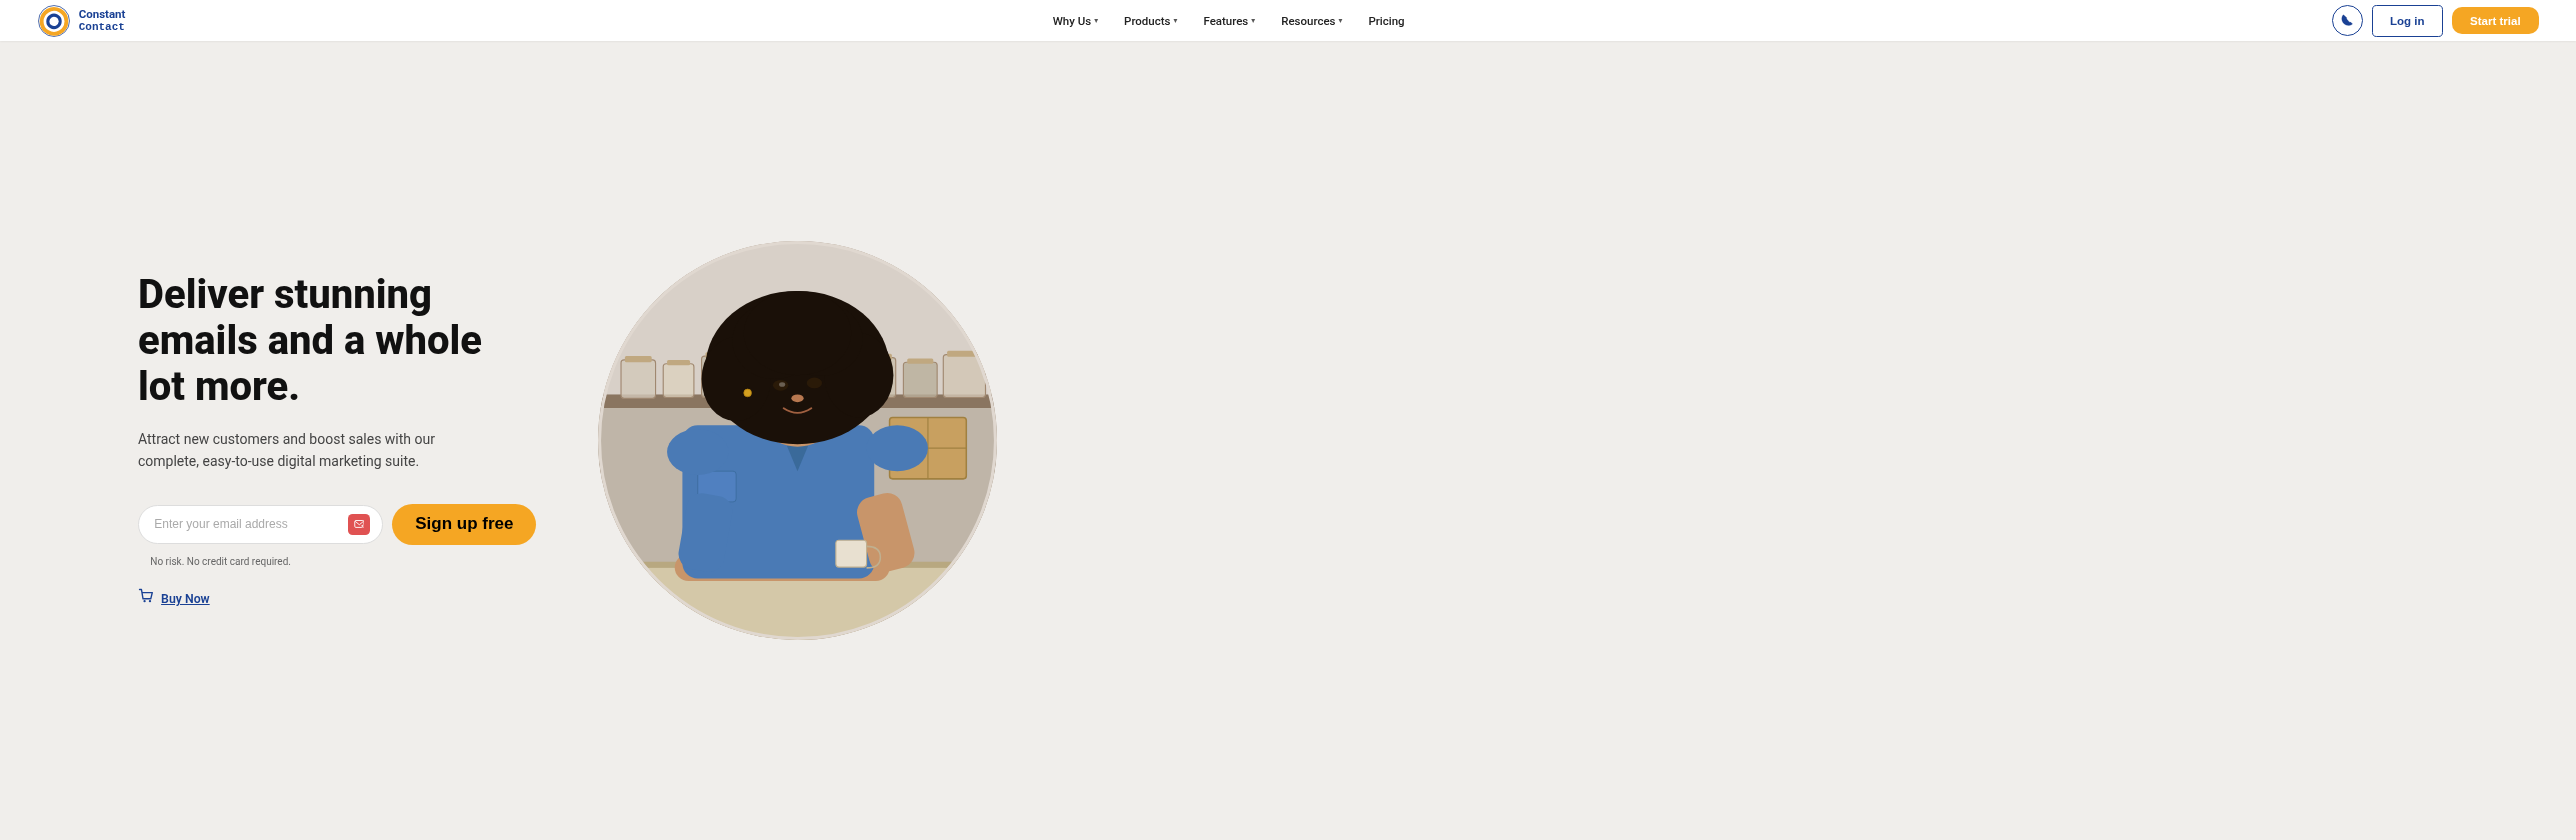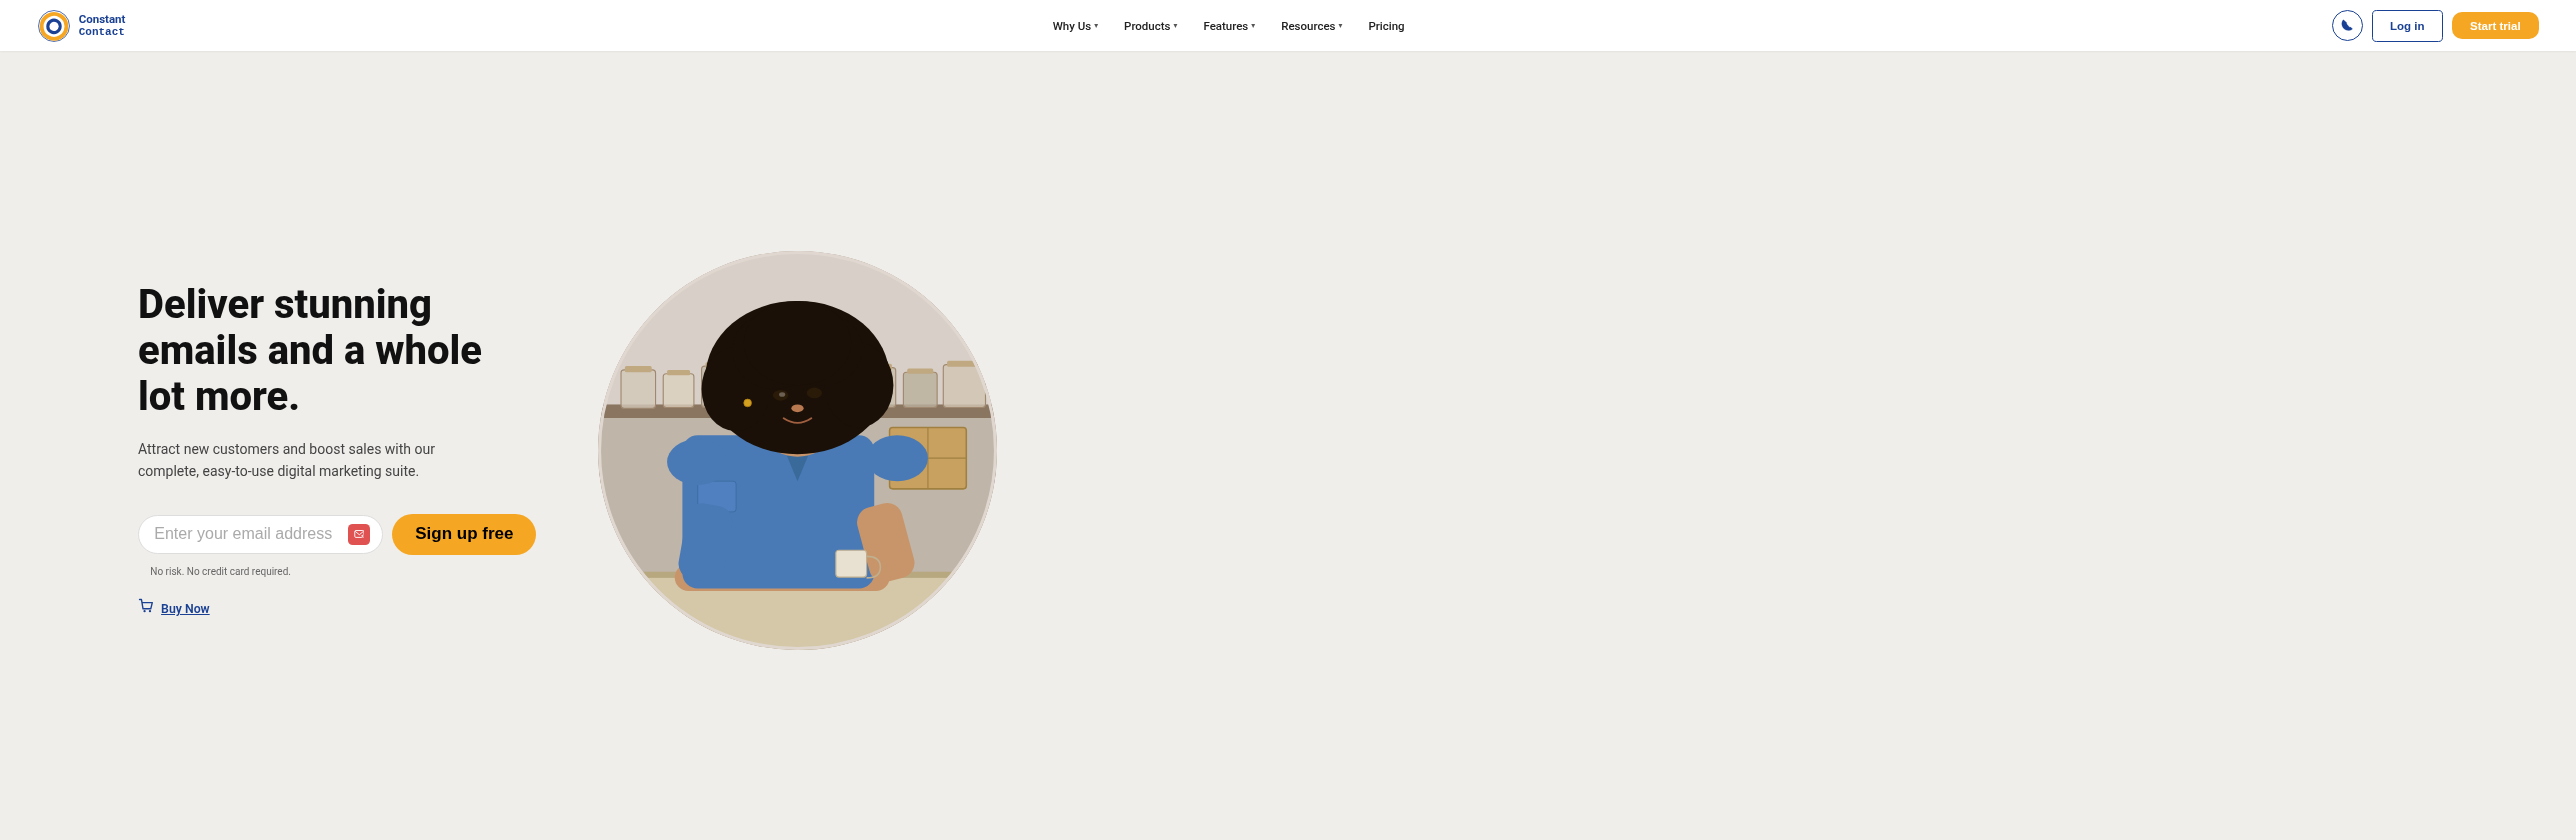--- a/index.html
+++ b/index.html
@@ -5,21 +5,21 @@
     * { margin: 0; padding: 0; box-sizing: border-box; }
     body { font-family: -apple-system, BlinkMacSystemFont, 'Segoe UI', Roboto, sans-serif; background: #f0eeeb; overflow-x: hidden; }
 
     
     .header {
       background: #fff;
       display: flex;
       align-items: center;
       justify-content: space-between;
       padding: 0 37px;
-      height: 51px;
+      height: 41px;
       box-shadow: 0 0.8px 2.3px rgba(0,0,0,0.08);
       position: relative;
       z-index: 10;
     }
     .logo-area {
       display: flex;
       align-items: center;
       gap: 7.7px;
     }
     .logo-icon {
@@ -142,21 +142,21 @@
       background: #fff;
       border: 1.5px solid #ddd;
       border-radius: 38px;
       padding: 7.7px 12.3px 7.7px 15.3px;
       flex: 1;
       max-width: 245px;
     }
     .email-input {
       border: none;
       outline: none;
-      font-size: 16px;
+      font-size: 12px;
       color: #333;
       background: transparent;
       flex: 1;
       min-width: 0;
     }
     .email-input::placeholder { color: #aaa; }
     .email-icon {
       width: 21.5px;
       height: 21.5px;
       background: #e05252;

